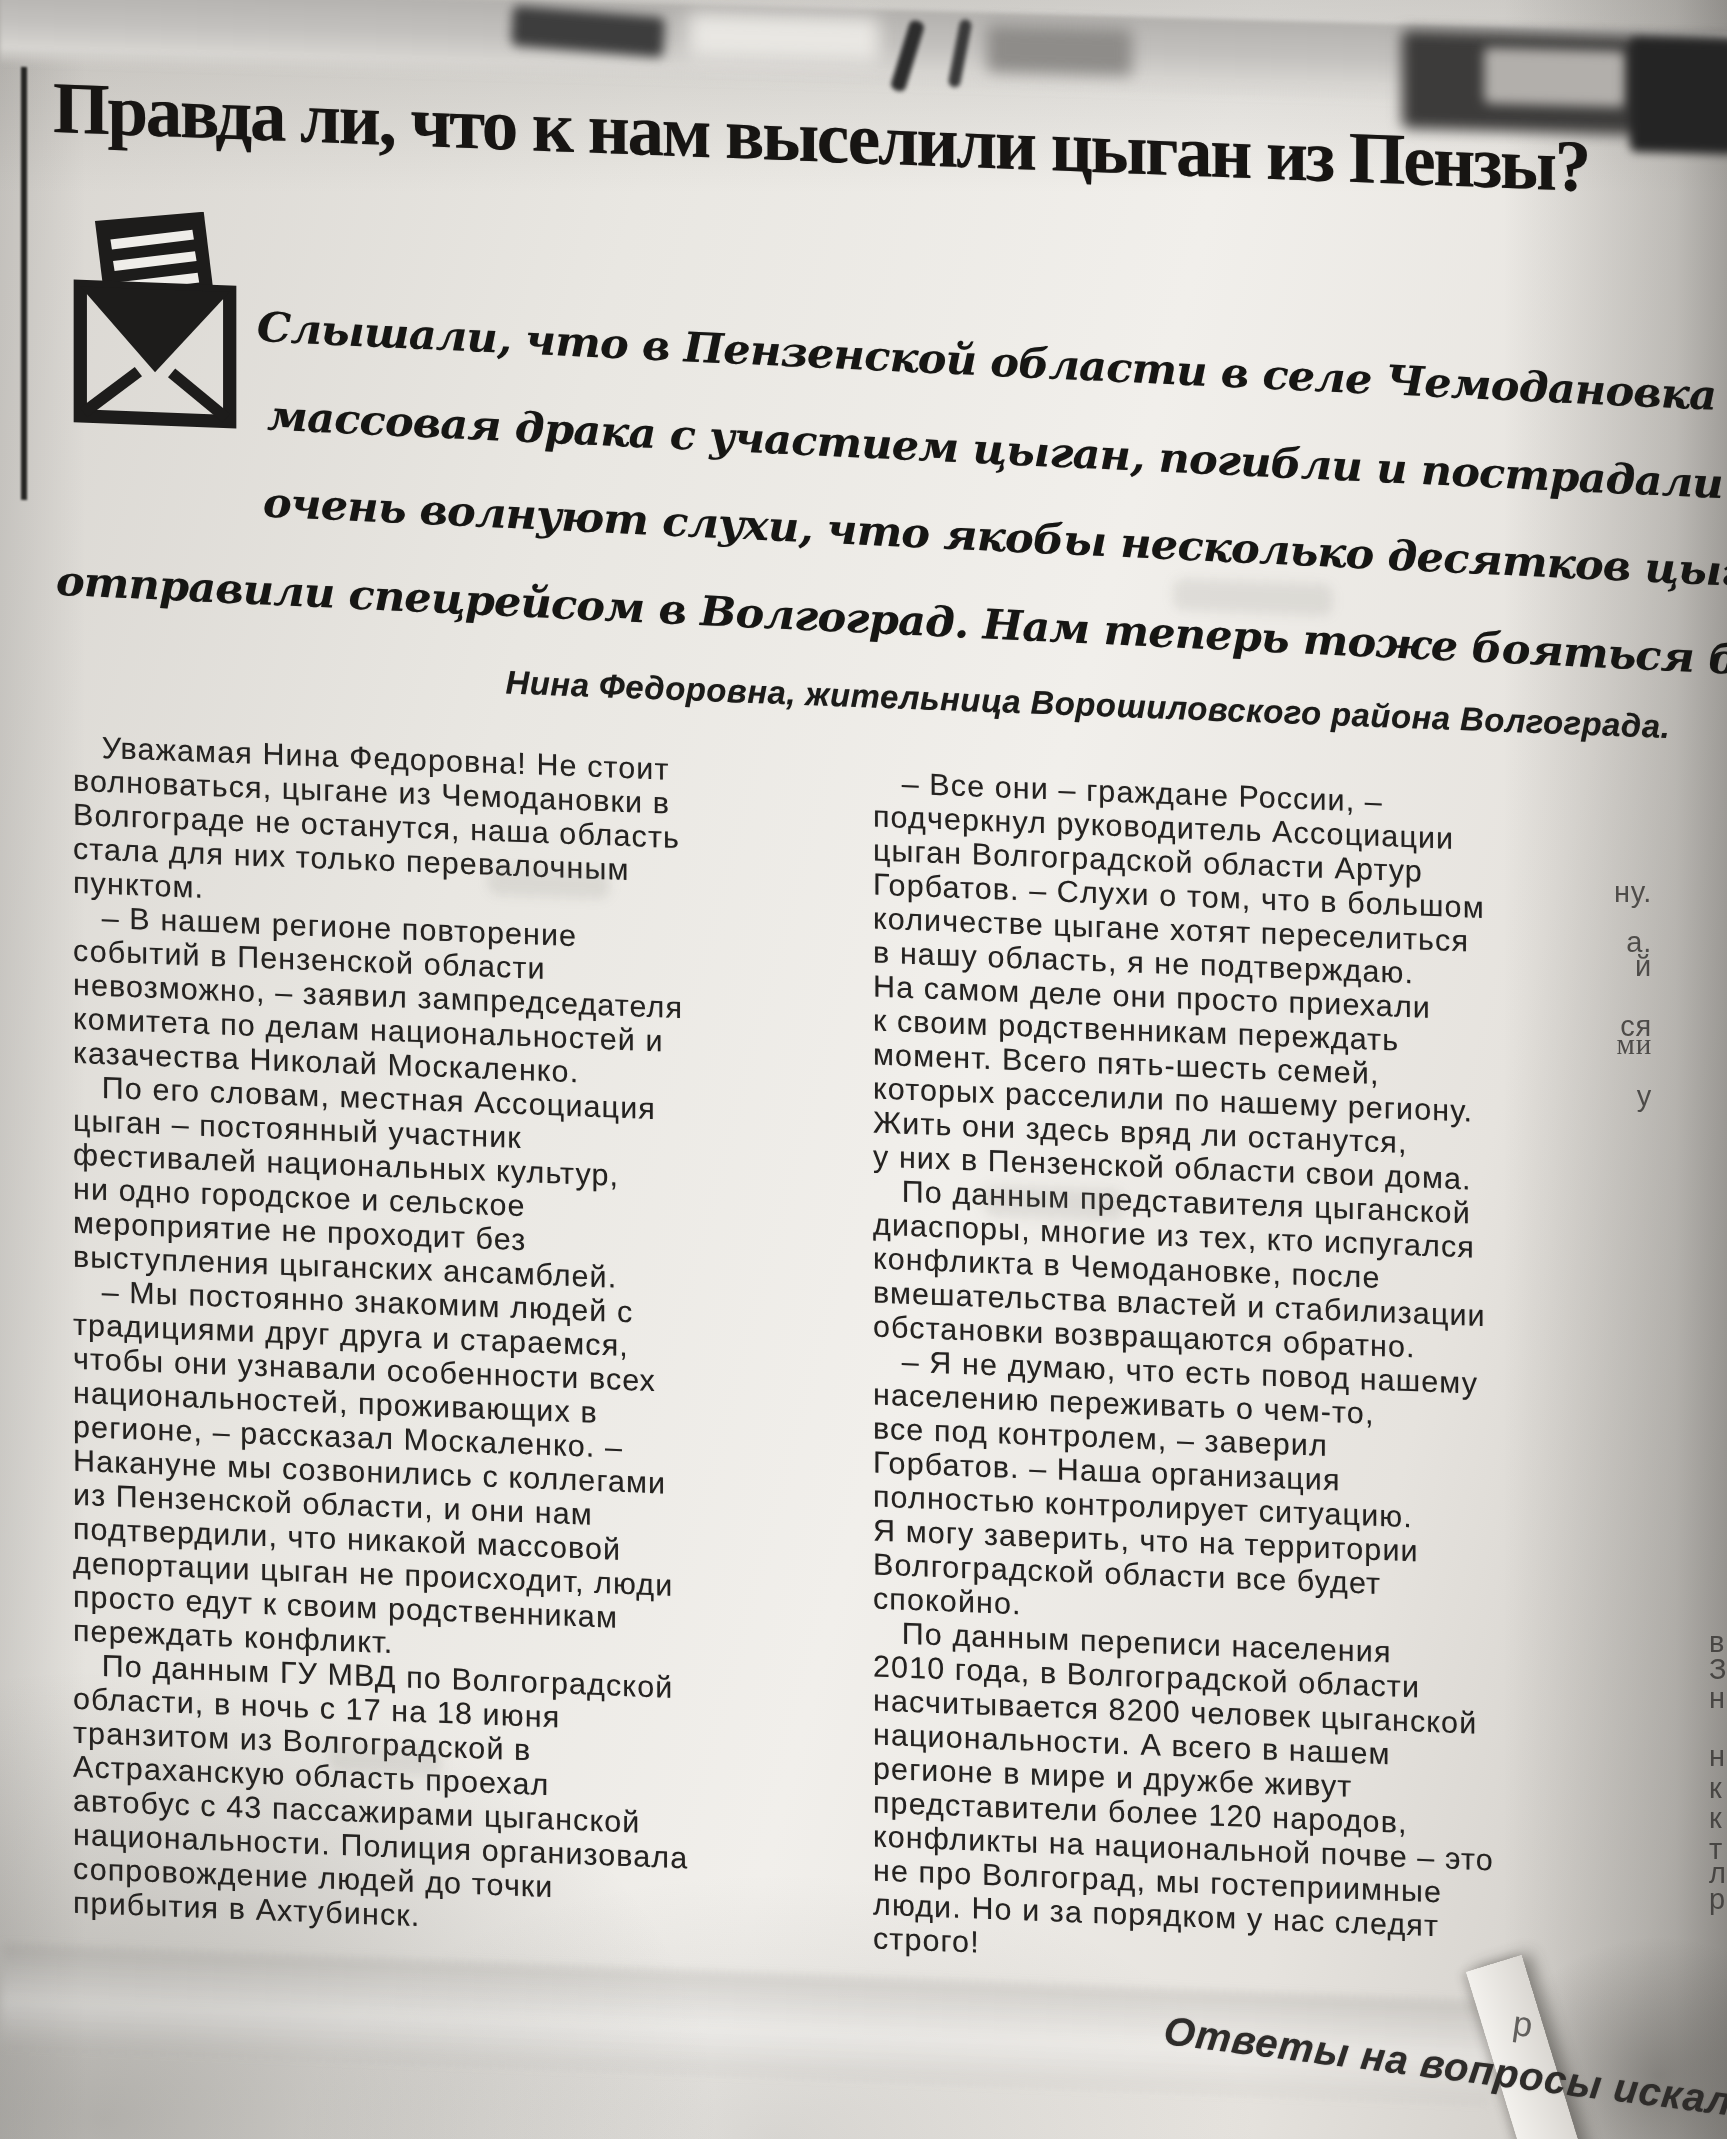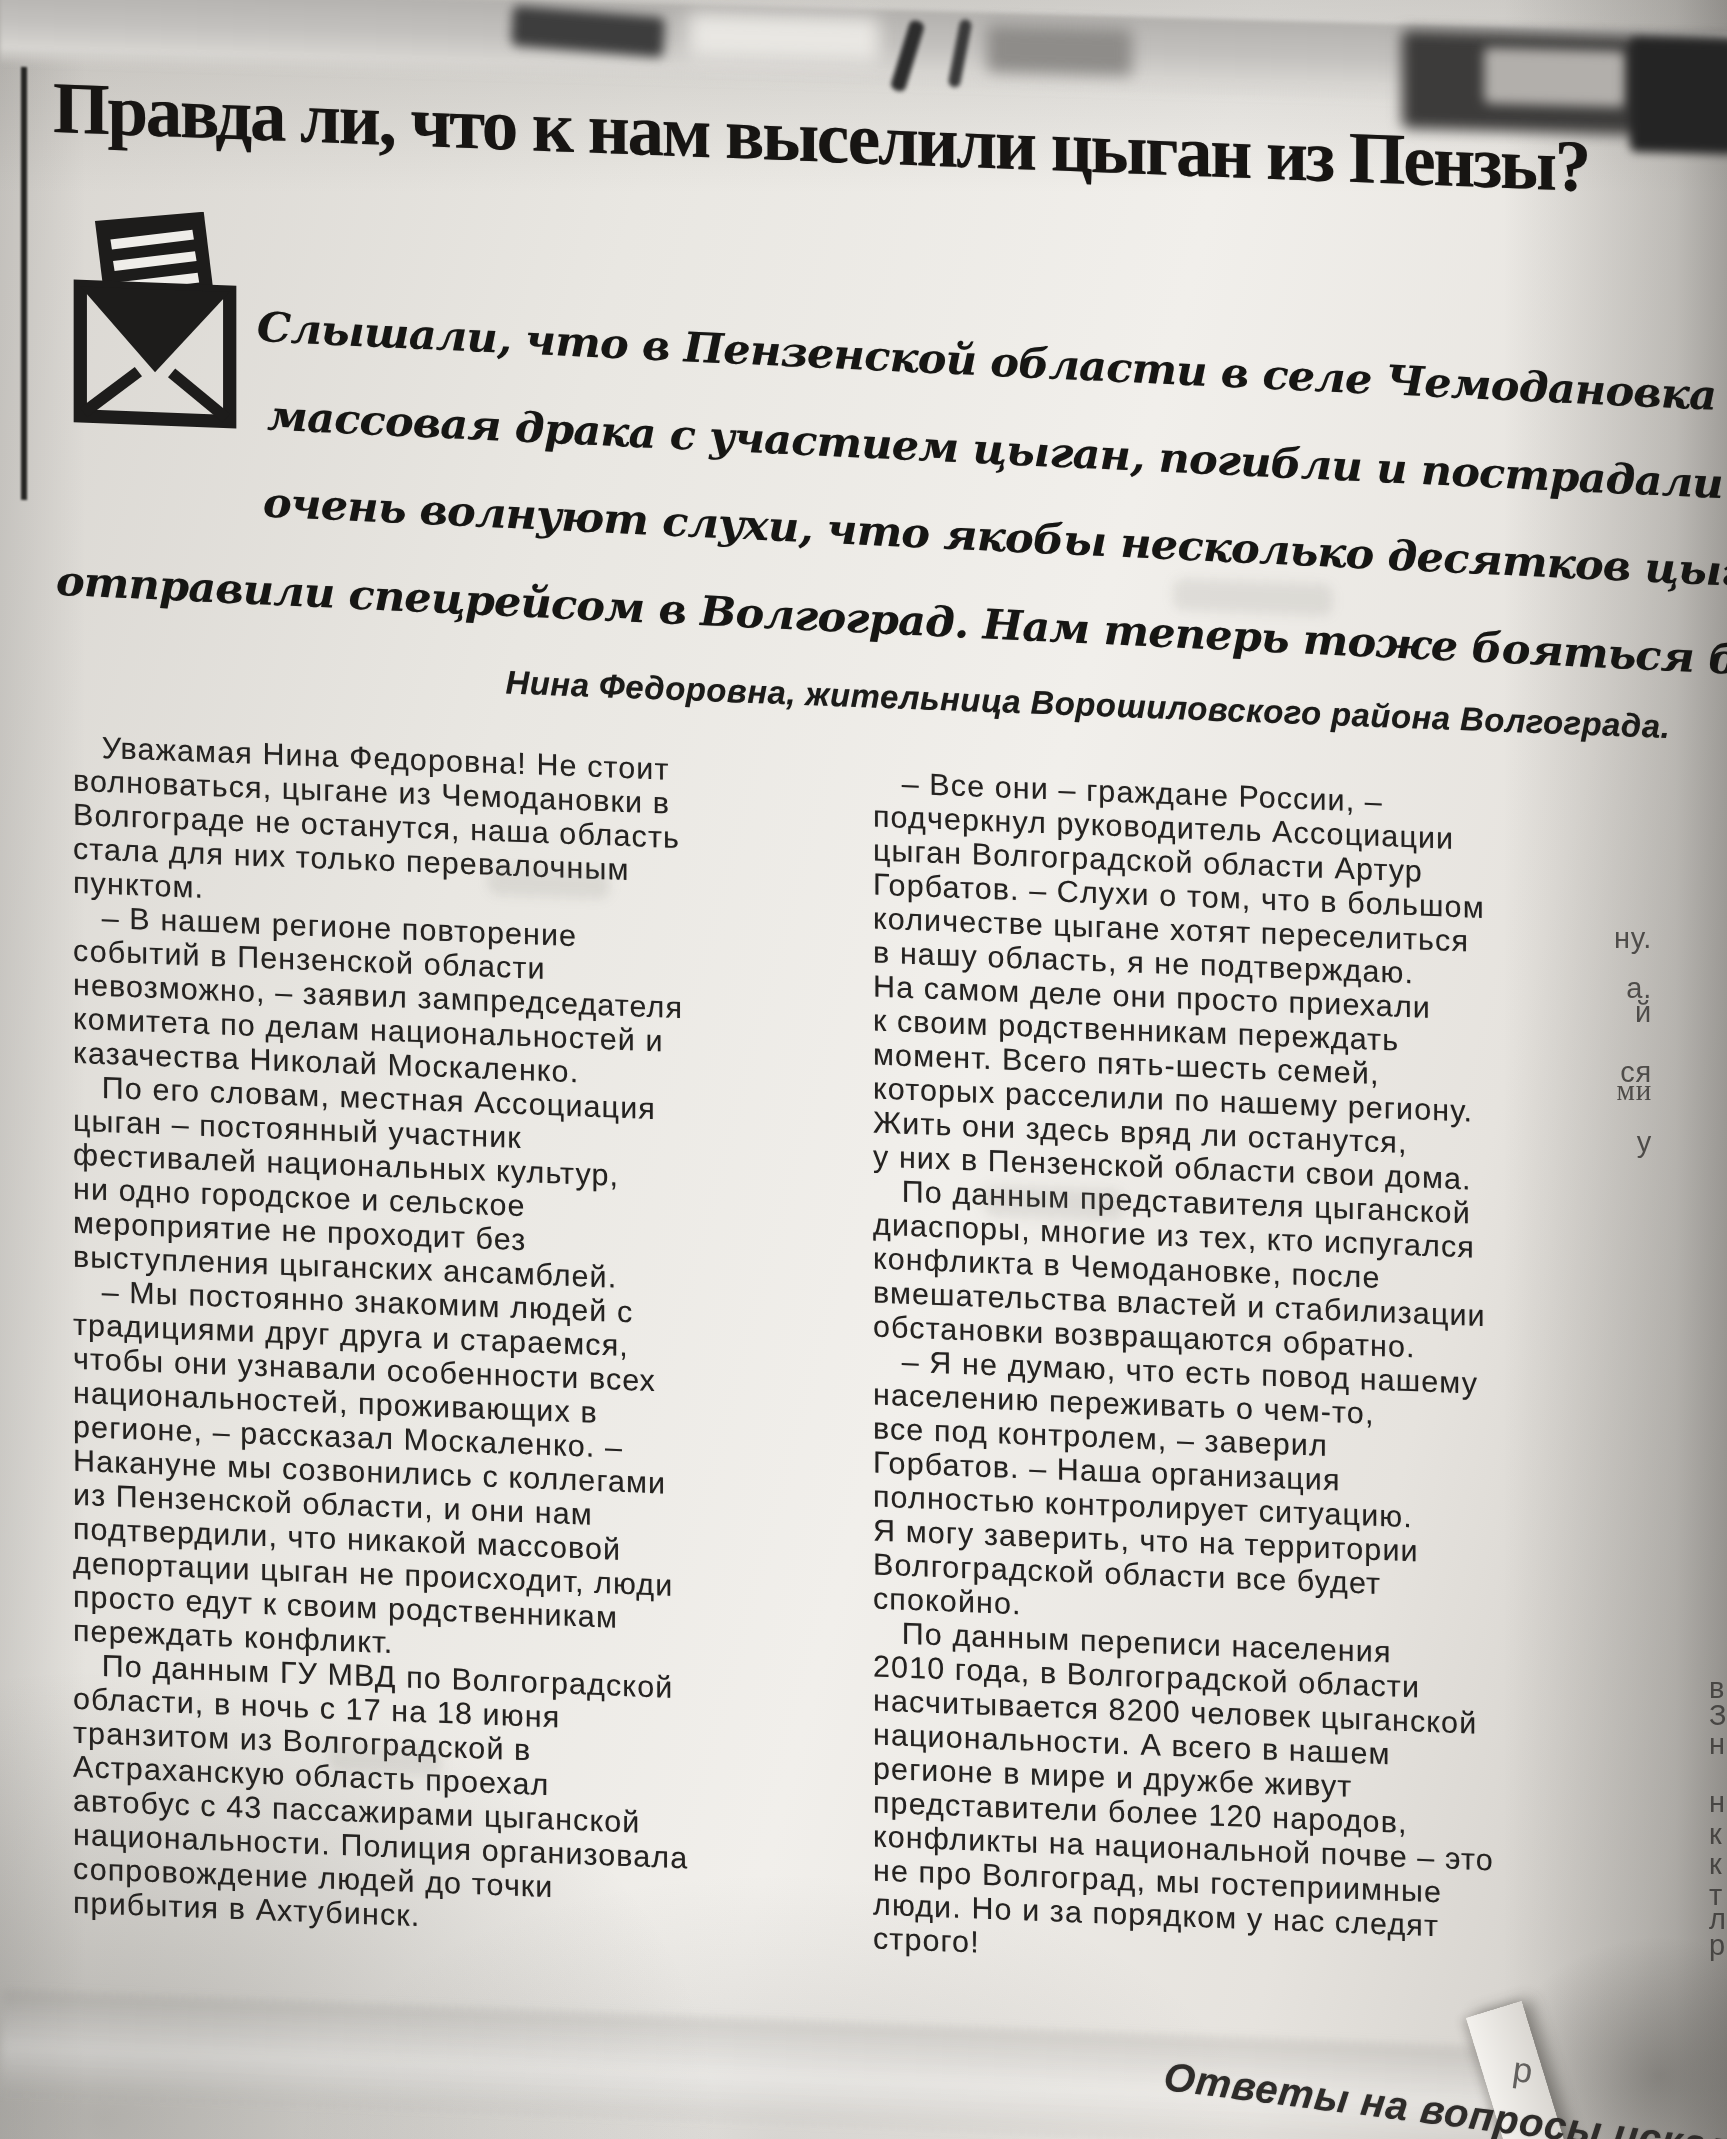--- a/index.html
+++ b/index.html
@@ -43,21 +43,21 @@
   .l1{left:257px;top:291px;} .l2{left:267px;top:379px;} .l3{left:263px;top:466px;} .l4{left:56px;top:554px;}
   .attribution{position:absolute;left:55px;top:644px;width:1615px;text-align:right;
     font-weight:bold;font-style:italic;font-size:33px;color:#1b1b19;letter-spacing:0.4px;
     text-shadow:0 0 0.8px rgba(25,23,21,.35);}
   .col{position:absolute;font-size:30.5px;line-height:34px;letter-spacing:1.1px;color:#242220;
     text-shadow:0 0 0.8px rgba(30,28,26,.28);}
   .col .line{white-space:pre;height:34px;overflow:visible;}
   .col-left{left:73px;top:726px;width:788px;}
   .col-right{left:873px;top:731px;width:819px;}
   
-  .overlay{position:absolute;inset:0;z-index:3;margin-top:46px;}
+  .overlay{position:absolute;inset:0;z-index:3;}
   .frag{position:absolute;font-size:29px;letter-spacing:0.8px;color:#3a3836;opacity:.85;
         filter:blur(0.3px);white-space:nowrap;}
   .frag-end{left:1597px;width:55px;text-align:right;}
   .frag-start{left:1709px;}
   .fold-highlight{position:absolute;left:0;top:1973px;width:1493px;height:103px;
     background:linear-gradient(to bottom,rgba(115,113,109,.18),rgba(255,255,255,.28) 55%,rgba(165,163,159,.12));
     transform:rotate(2.2deg);filter:blur(4.6px);}
   .corner-wedge{position:absolute;left:1466px;top:1972px;width:58px;height:289px;
     transform:rotate(-17deg);transform-origin:0 0;
     background:linear-gradient(to right,#f3f1ed,#dad7d2);

